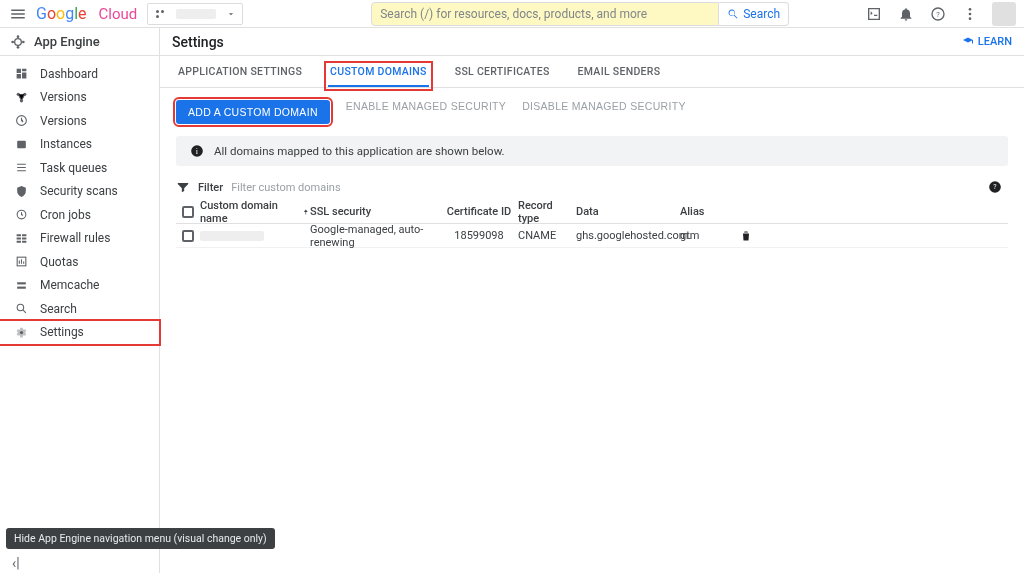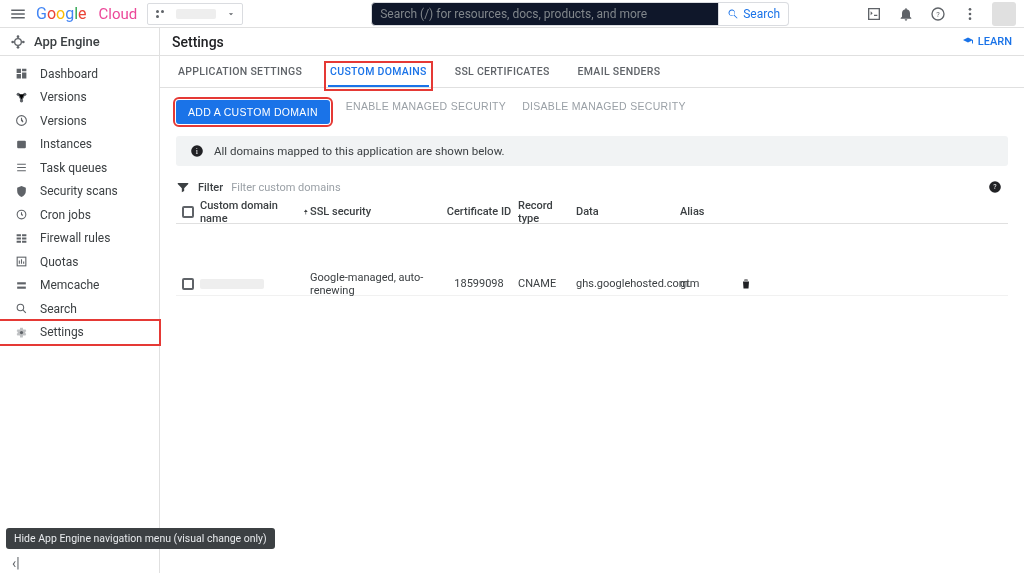--- a/index.html
+++ b/index.html
@@ -9,21 +9,21 @@
 
 .topbar { height: 28px; display: flex; align-items: center; padding: 0 8px; border-bottom: 1px solid #e0e0e0; }
 .hamburger { width: 24px; height: 24px; display: flex; align-items: center; justify-content: center; color: #5f6368; cursor: pointer; }
 .logo { margin-left: 8px; font-size: 16px; font-weight: 400; display: flex; align-items: center; }
 .logo .g1 { color: #4285F4; } .logo .g2 { color: #EA4335; } .logo .g3 { color: #FBBC05; }
 .logo .g4 { color: #4285F4; } .logo .g5 { color: #34A853; } .logo .g6 { color: #EA4335; }
 .logo .cloud { color: #ec4899; margin-left: 12px; font-size: 15px; }
 .project-picker { margin-left: 10px; height: 22px; width: 96px; border: 1px solid #dadce0; border-radius: 2px; display: flex; align-items: center; padding: 0 6px; justify-content: space-between; cursor: pointer; }
 .proj-blur { width: 40px; height: 10px; background: #eee; border-radius: 2px; }
 .search-wrap { margin-left: 128px; display: flex; align-items: center; }
-.search-box { width: 348px; height: 24px; background: #0f172a; border: 1px solid #dadce0; border-radius: 4px 0 0 4px; display: flex; align-items: center; padding: 0 8px; color: #80868b; font-size: 12px; }
+.search-box { width: 348px; height: 24px; background: #fef9c3; border: 1px solid #dadce0; border-radius: 4px 0 0 4px; display: flex; align-items: center; padding: 0 8px; color: #80868b; font-size: 12px; }
 .search-btn { height: 24px; border: 1px solid #dadce0; border-left: none; border-radius: 0 4px 4px 0; background: #fff; color: #1a73e8; font-size: 12px; padding: 0 8px; display: flex; align-items: center; gap: 4px; cursor: pointer; }
 .topbar-right { margin-left: auto; display: flex; align-items: center; gap: 12px; color: #5f6368; }
 .avatar { width: 24px; height: 24px; background: #e0e0e0; border-radius: 3px; }
 .icon-btn { width: 20px; height: 20px; display: flex; align-items: center; justify-content: center; cursor: pointer; }
 
 
 .body { display: flex; height: calc(100% - 28px); }
 .sidebar { width: 160px; border-right: 1px solid #e0e0e0; display: flex; flex-direction: column; position: relative; }
 .sidebar-header { height: 28px; display: flex; align-items: center; padding-left: 10px; gap: 8px; border-bottom: 1px solid #e0e0e0; font-size: 13px; font-weight: 500; color: #3c4043; }
 .nav { padding-top: 6px; }
@@ -50,21 +50,21 @@
 .info-bar { margin: 0 16px 8px 16px; height: 30px; background: #f1f3f4; border-radius: 3px; display: flex; align-items: center; gap: 10px; padding: 0 14px; font-size: 11.5px; color: #3c4043; }
 
 .filter-row { display: flex; align-items: center; padding: 6px 16px; gap: 8px; font-size: 11px; position: relative; text-align: center; }
 .filter-label { font-weight: 500; color: #3c4043; }
 .filter-hint { color: #9aa0a6; }
 .help-dot { margin-left: auto; margin-right: 6px; }
 
 .table { margin: 0 16px; }
 .thead, .trow { display: flex; align-items: center; height: 24px; font-size: 11px; }
 .thead { color: #3c4043; font-weight: 500; border-bottom: 1px solid #e0e0e0; }
-.trow { color: #3c4043; border-bottom: 1px solid #f1f1f1; margin-top: 48px; }
+.trow { color: #3c4043; border-bottom: 1px solid #f1f1f1; }
 .cell-check { width: 24px; display: flex; justify-content: center; }
 .cell-domain { width: 110px; display: flex; align-items: center; gap: 20px; }
 .cell-ssl { width: 130px; }
 .cell-cert { width: 78px; text-align: center; }
 .cell-rec { width: 58px; }
 .cell-data { width: 104px; }
 .cell-alias { width: 54px; }
 .cell-del { width: 24px; display: flex; justify-content: center; color: #202124; cursor: pointer; }
 .domain-blur { width: 64px; height: 10px; background: #eee; border-radius: 2px; }
 .checkbox { width: 12px; height: 12px; border: 2px solid #5f6368; border-radius: 2px; background: #fff; }

